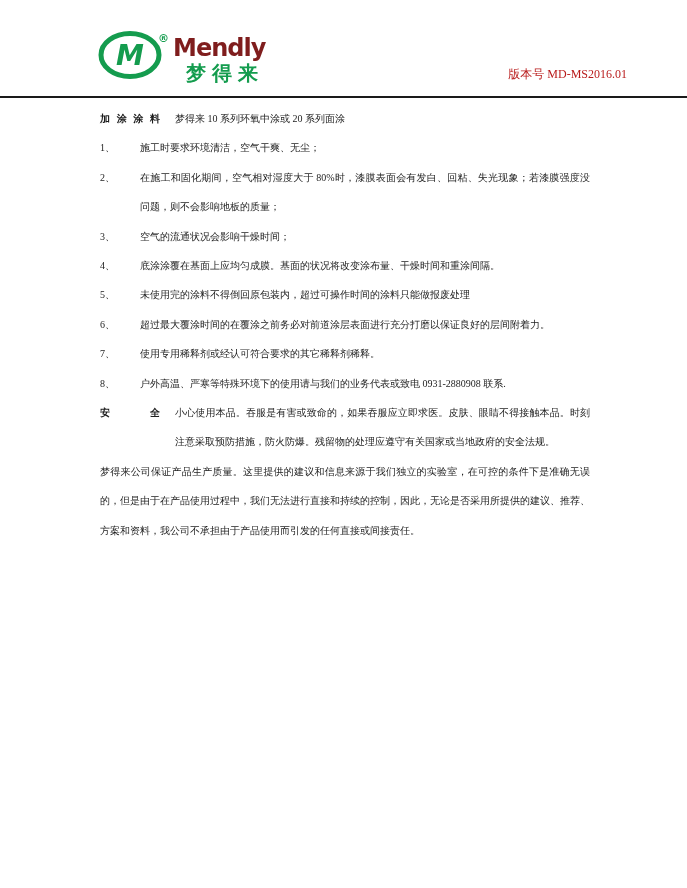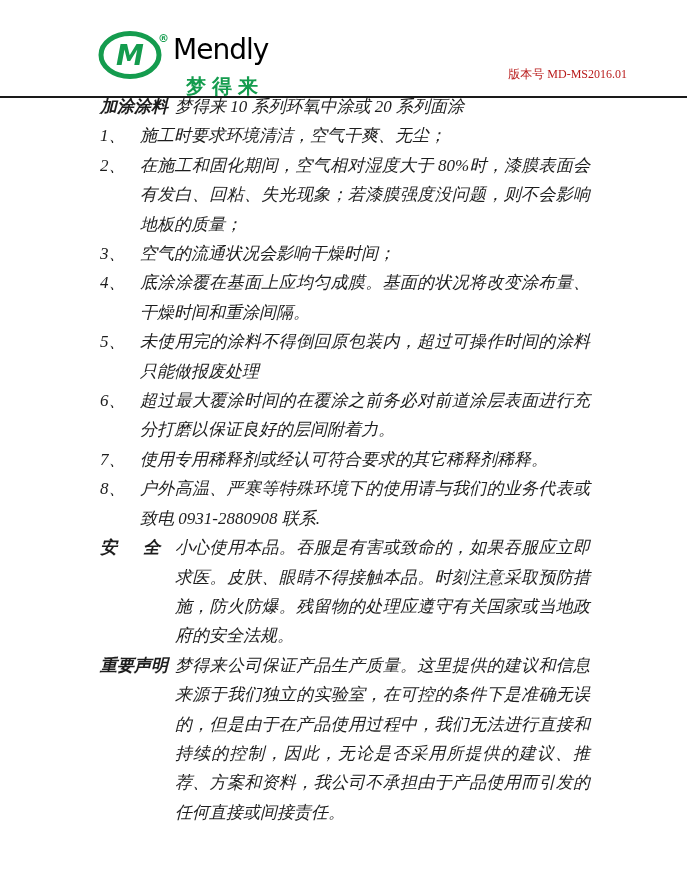--- a/index.html
+++ b/index.html
@@ -27,56 +27,55 @@
   .reg {
     font-family: "DejaVu Sans", sans-serif;
     font-size: 11px;
     font-weight: bold;
     color: #149c4e;
     margin: 2px 2px 0 -4px;
   }
   .brand-text { margin-left: 2px; margin-top: 6px; line-height: 1; }
   .brand-en {
     font-family: "DejaVu Sans", sans-serif;
-    font-weight: 400;
-    font-size: 28px;
+    font-weight: 700;
+    font-size: 24px;
     letter-spacing: -1px;
-    color: #000000;
+    color: #7f1d1d;
   }
   .brand-cn {
     font-weight: bold;
     font-size: 20px;
     letter-spacing: 6px;
     color: #149c4e;
     margin-left: 13px;
-    margin-top: 12px;
+    margin-top: 3px;
   }
   .version {
     position: absolute;
     right: 60px;
     top: 66px;
     font-size: 12px;
     color: #b91c1c;
   }
   .rule {
     position: absolute;
     left: 0; right: 0; top: 96px;
     height: 0;
     border-top: 2px solid #1a1a1a;
   }
 
   
   .main {
     position: absolute;
     left: 100px;
-    top: 92px;
+    top: 104px;
     width: 490px;
-    font-size: 17px;
+    font-size: 10px;
     line-height: 29.4px;
-    font-style: italic;
   }
   .kv-row { display: flex; }
   .kv-label {
     font-weight: bold;
     width: 60px;
     margin-right: 15px;
     flex-shrink: 0;
     text-align: justify;
     text-align-last: justify;
     white-space: nowrap;
@@ -149,18 +148,17 @@
     <div class="note">
       <span class="note-num">8、</span>
       <span class="note-text">户外高温、严寒等特殊环境下的使用请与我们的业务代表或致电 0931-2880908 联系.</span>
     </div>
 
     <div class="kv-row">
       <span class="kv-label">安全</span>
       <span class="kv-value">小心使用本品。吞服是有害或致命的，如果吞服应立即求医。皮肤、眼睛不得接触本品。时刻注意采取预防措施，防火防爆。残留物的处理应遵守有关国家或当地政府的安全法规。</span>
     </div>
     <div class="kv-row">
-      <span class="kv-label">重要声明</span>
       <span class="kv-value">梦得来公司保证产品生产质量。这里提供的建议和信息来源于我们独立的实验室，在可控的条件下是准确无误的，但是由于在产品使用过程中，我们无法进行直接和持续的控制，因此，无论是否采用所提供的建议、推荐、方案和资料，我公司不承担由于产品使用而引发的任何直接或间接责任。</span>
     </div>
 
   </div>
 </div>
 
 </body></html>

